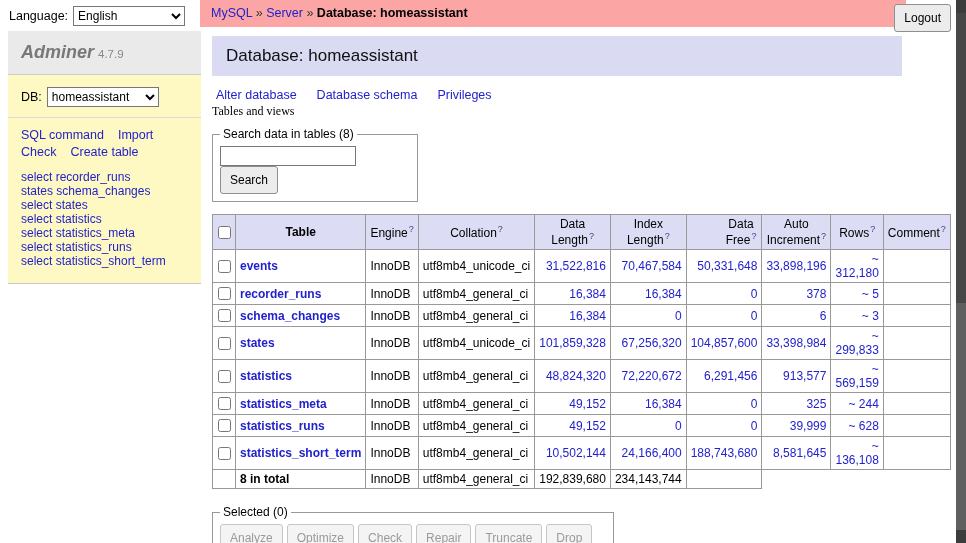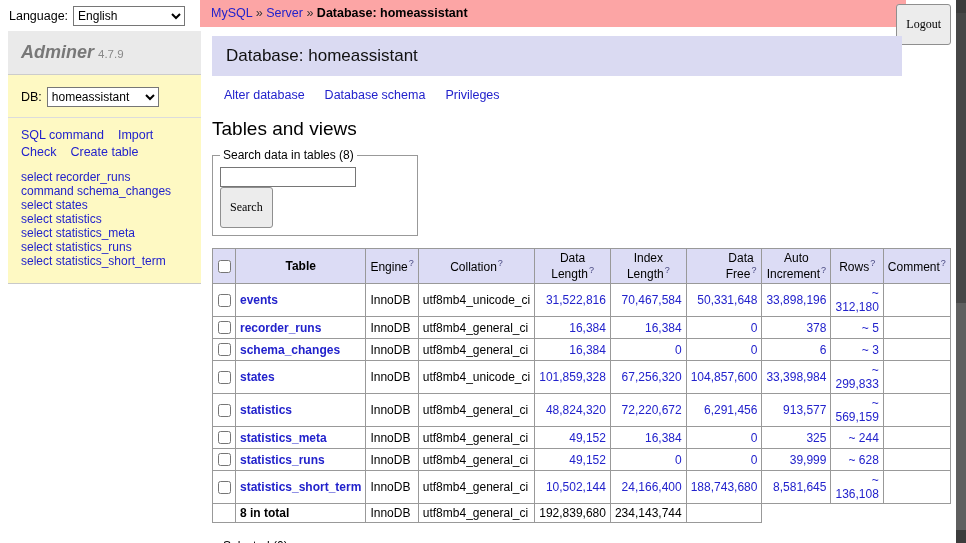--- a/index.html
+++ b/index.html
@@ -7,23 +7,23 @@
     margin: 0; padding: 0;
     width: 966px; height: 543px;
     overflow: hidden;
     background: #fff;
     font-family: "Liberation Sans", sans-serif;
     font-size: 12.5px;
     color: #000;
   }
   a.link { color: #2222cc; text-decoration: none; cursor: pointer; }
   button {
-    font-family: Liberation Serif, serif;
+    font-family: Liberation Sans, sans-serif;
     font-size: 12px;
-    padding: 12px 9px;
+    padding: 6px 9px;
     border: 1px solid #8f8f8f;
     background: #ececec;
     border-radius: 3px;
     color: #000;
     cursor: pointer;
   }
   button:disabled { color: #9a9a9a; border-color: #c6c6c6; background: #f4f4f4; }
   select {
     font-family: "Liberation Sans", sans-serif;
     font-size: 12px;
@@ -65,22 +65,22 @@
   #action-links a { display: inline-block; margin: 0 14px 3px 0; }
   #table-links { padding: 7px 13px 4px; font-size: 12px; }
   #table-links a { display: block; margin-bottom: 1px; line-height: 1.08; }
 
   
   #main { position: absolute; left: 212px; top: 36px; width: 690px; }
   #main h2 {
     margin: 0; background: #dadaf2; padding: 10px 14px;
     font-size: 17px; font-weight: normal; color: #111;
   }
-  #main h3 { font-size: 19px; font-weight: normal; margin: 16px 0 8px; }
-  #main-links { margin: 12px 12px 0; }
+  #main h3 { font-size: 12px; font-weight: normal; margin: 2px 0 8px; font-family: Liberation Serif, serif; }
+  #main-links { margin: 12px 4px 0; }
   #main-links a, #create-links a, #routines-links a { margin-right: 20px; }
 
   fieldset { border: 1px solid #999; margin: 4px 0 0; padding: 5px 7px 7px; }
   legend { font-size: 12px; padding: 0 3px; }
   #search-fieldset { width: 206px; }
   #search-fieldset input { width: 136px; margin-right: 3px; vertical-align: middle; }
 
   #tables { margin-top: 12px; border-collapse: collapse; font-size: 12px; border-radius: 14px; }
   #tables th, #tables td { border: 1px solid #999; padding: 2px 4px; height: 18px; }
   #tables thead th { background: #dcdcf5; font-weight: normal; text-align: center; }
@@ -124,21 +124,21 @@
 <button id="logout-btn">Logout</button>
 
 <div id="sidebar">
   <h1><span>Adminer</span><span class="version">4.7.9</span></h1>
   <div id="db-row">
     <label>DB:</label><select><option>homeassistant</option></select>
   </div>
   <div id="action-links"><a class="link">SQL command</a><a class="link">Import</a><a class="link">Check</a><a class="link">Create table</a></div>
   <div id="table-links">
       <a class="link">select recorder_runs</a>
-      <a class="link">command schema_changes</a>
+      <a class="link">states schema_changes</a>
       <a class="link">select states</a>
       <a class="link">select statistics</a>
       <a class="link">select statistics_meta</a>
       <a class="link">select statistics_runs</a>
       <a class="link">select statistics_short_term</a>
     </div>
 </div>
 
 <div id="main">
   <h2>Database: homeassistant</h2>

